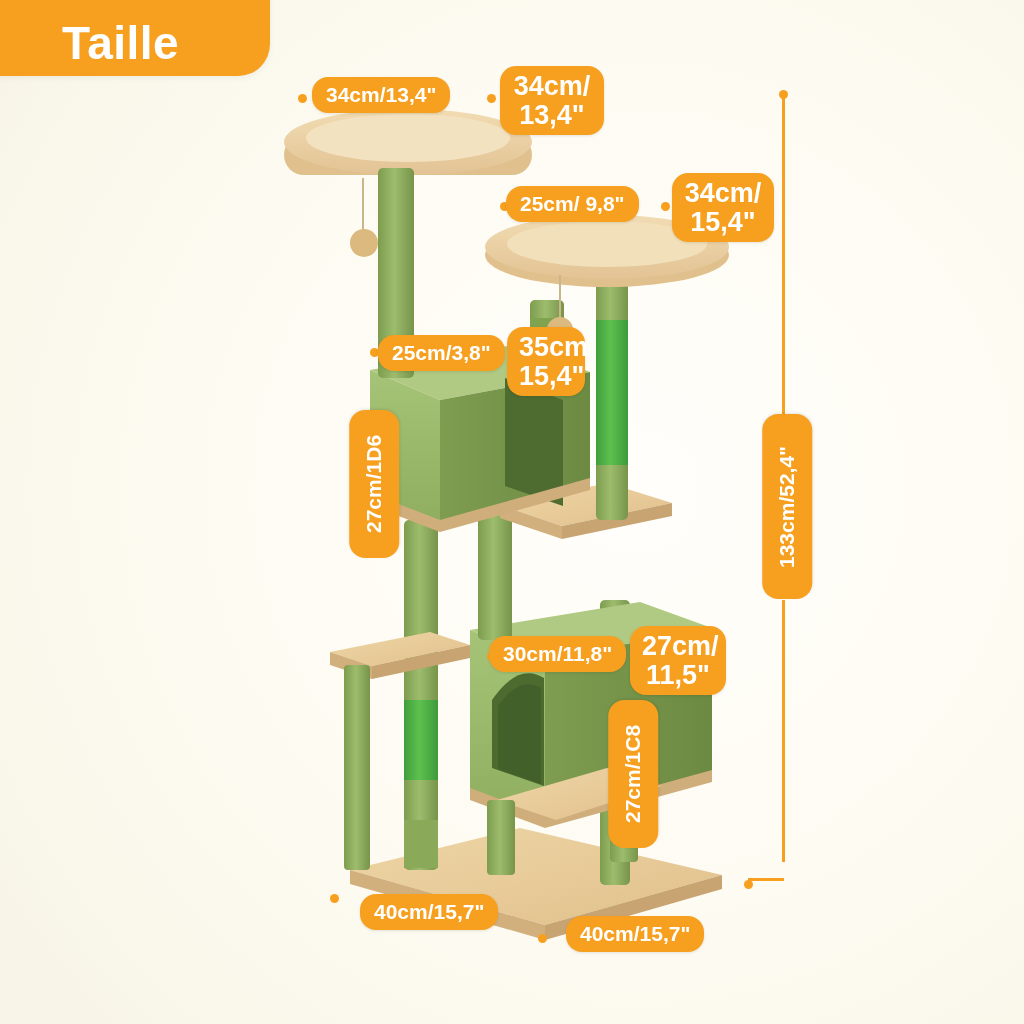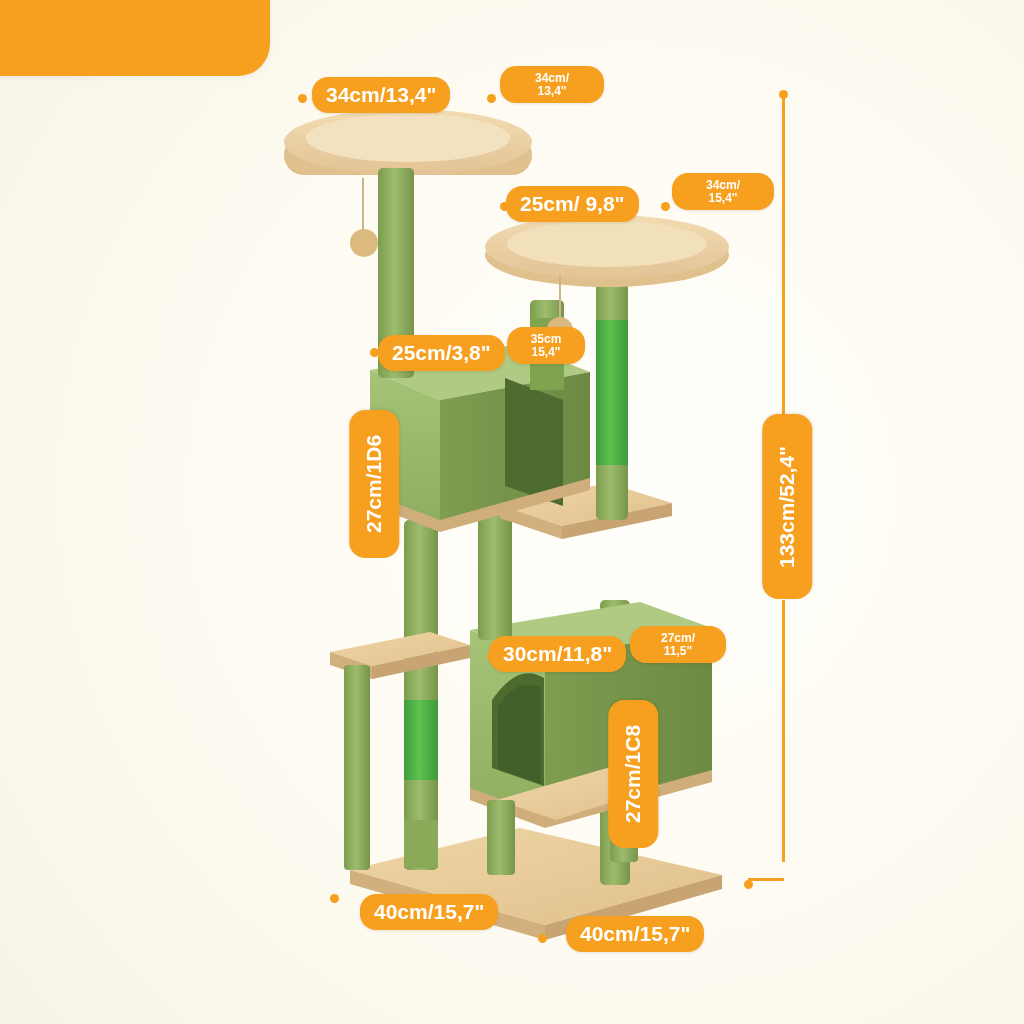--- a/index.html
+++ b/index.html
@@ -53,21 +53,21 @@
     border-radius: 16px;
     font-size: 21px;
     font-weight: bold;
     line-height: 1.06;
     text-align: center;
     padding: 7px 14px;
     box-shadow: 0 1px 3px rgba(0,0,0,0.10);
     white-space: pre-line;
     box-sizing: border-box;
   }
-  .pill.two-line { font-size: 12px; padding: 6px 12px; }
+  .pill.two-line { font-size: 27px; padding: 6px 12px; }
   .pill.vert {
     writing-mode: vertical-rl;
     text-orientation: mixed;
     white-space: pre-line;
   }
   .pill.rot180 { transform: rotate(180deg); }
 
   .dot {
     position: absolute;
     width: 9px;
@@ -81,20 +81,21 @@
   }
   .leader.h { height: 3px; }
   .leader.v { width: 3px; }
 </style>
 </head>
 <body>
 
 <div class="stage">
 
   <div class="title-banner"></div>
+  <div class="title-text">Taille</div>
 
   <svg class="tree" viewBox="0 0 1024 1024" xmlns="http://www.w3.org/2000/svg">
     <defs>
       <linearGradient id="gPostL" x1="0" y1="0" x2="1" y2="0">
         <stop offset="0%" stop-color="#7d9c4e"></stop>
         <stop offset="45%" stop-color="#9dbd6d"></stop>
         <stop offset="100%" stop-color="#77944a"></stop>
       </linearGradient>
       <linearGradient id="gPostBright" x1="0" y1="0" x2="1" y2="0">
         <stop offset="0%" stop-color="#3f9e3c"></stop>

